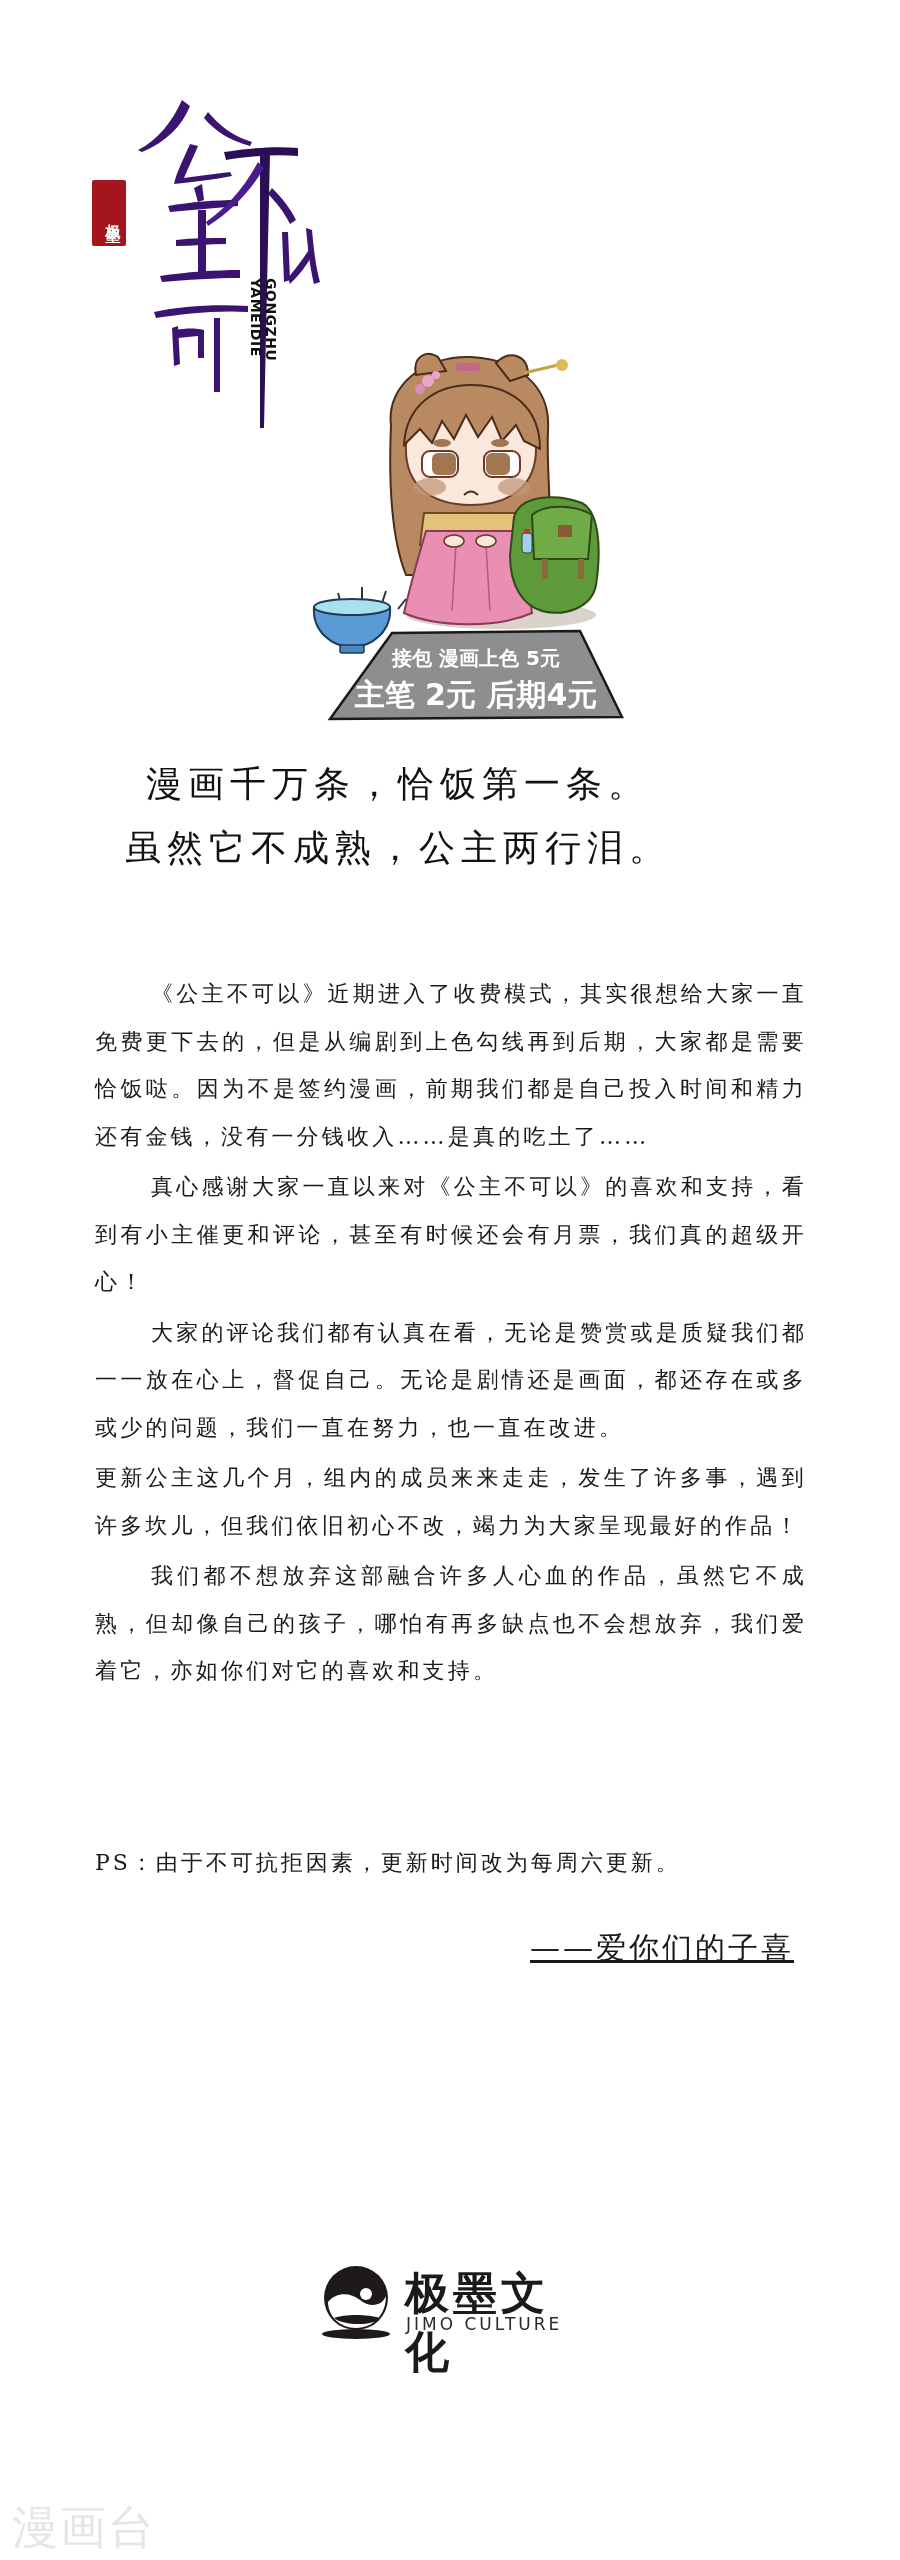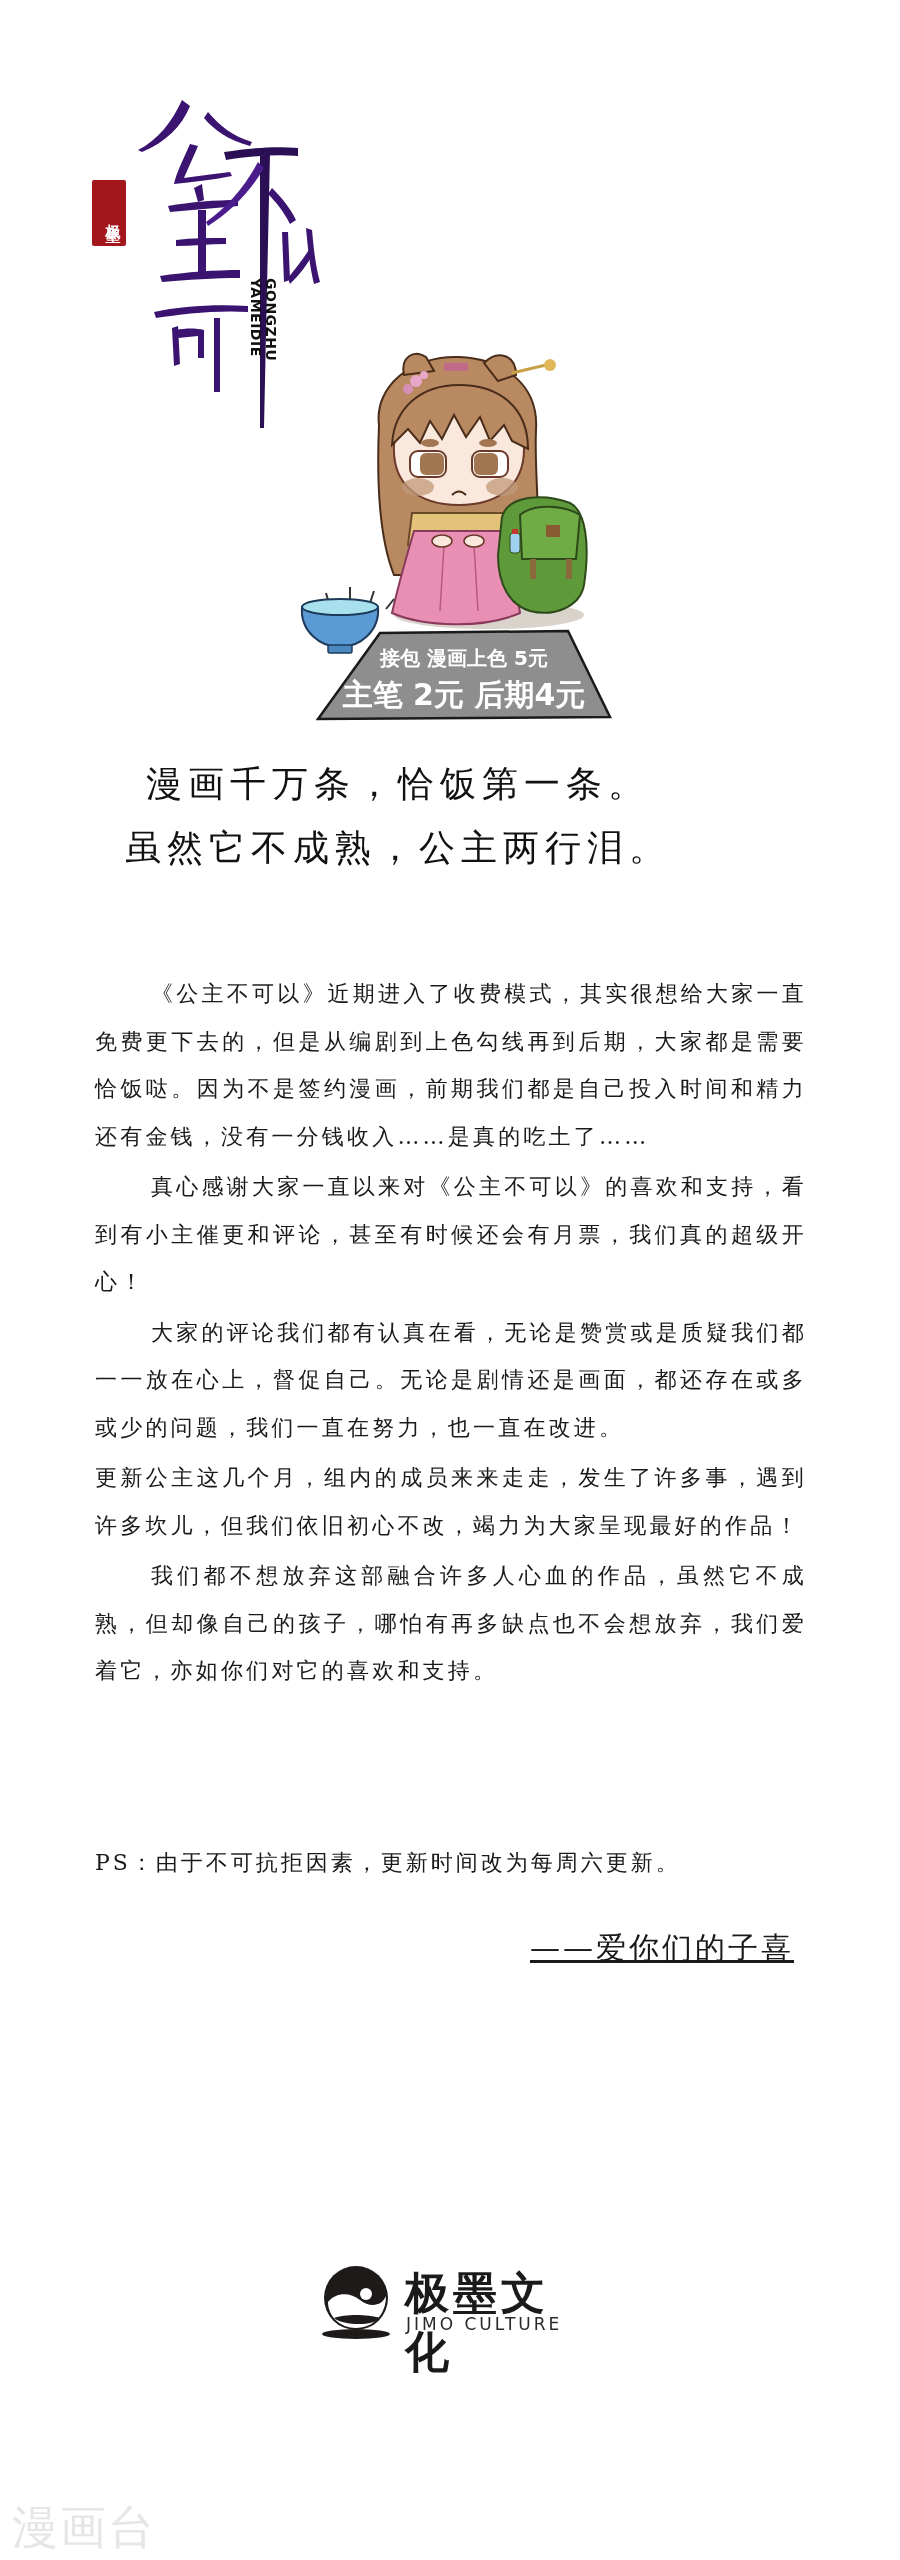--- a/index.html
+++ b/index.html
@@ -8,21 +8,21 @@
   .abs { position: absolute; }
   .seal { left: 92px; top: 180px; width: 34px; height: 66px; background: #a3161c;
           color: #fff; font-size: 15px; line-height: 26px; text-align: center;
           padding-top: 6px; box-sizing: border-box; writing-mode: vertical-rl;
           letter-spacing: 4px; font-weight: bold; border-radius: 2px; }
   .title-cjk { left: 120px; top: 92px; width: 200px; height: 340px; }
   .title-en { left: 248px; top: 278px; writing-mode: vertical-rl; font-family: "DejaVu Sans", sans-serif;
               font-weight: bold; font-size: 14px; line-height: 15px; color: #111; letter-spacing: 0.5px; }
 
   
-  .illustration { left: 284px; top: 345px; width: 350px; height: 390px; }
+  .illustration { left: 296px; top: 345px; width: 350px; height: 390px; }
   .mat-label { font-family: "DejaVu Sans", sans-serif; fill: #ffffff; font-weight: bold; }
 
   
   .poem { left: 0; top: 752px; width: 776px; text-align: center;
           font-size: 36px; line-height: 64px; letter-spacing: 6px; color: #111; }
   .poem div { padding-left: 20px; }
 
   
   .letter { left: 95px; top: 970px; width: 712px; font-size: 22px; line-height: 47.5px;
             letter-spacing: 3.2px; color: #1a1a1a; text-align: justify; }

